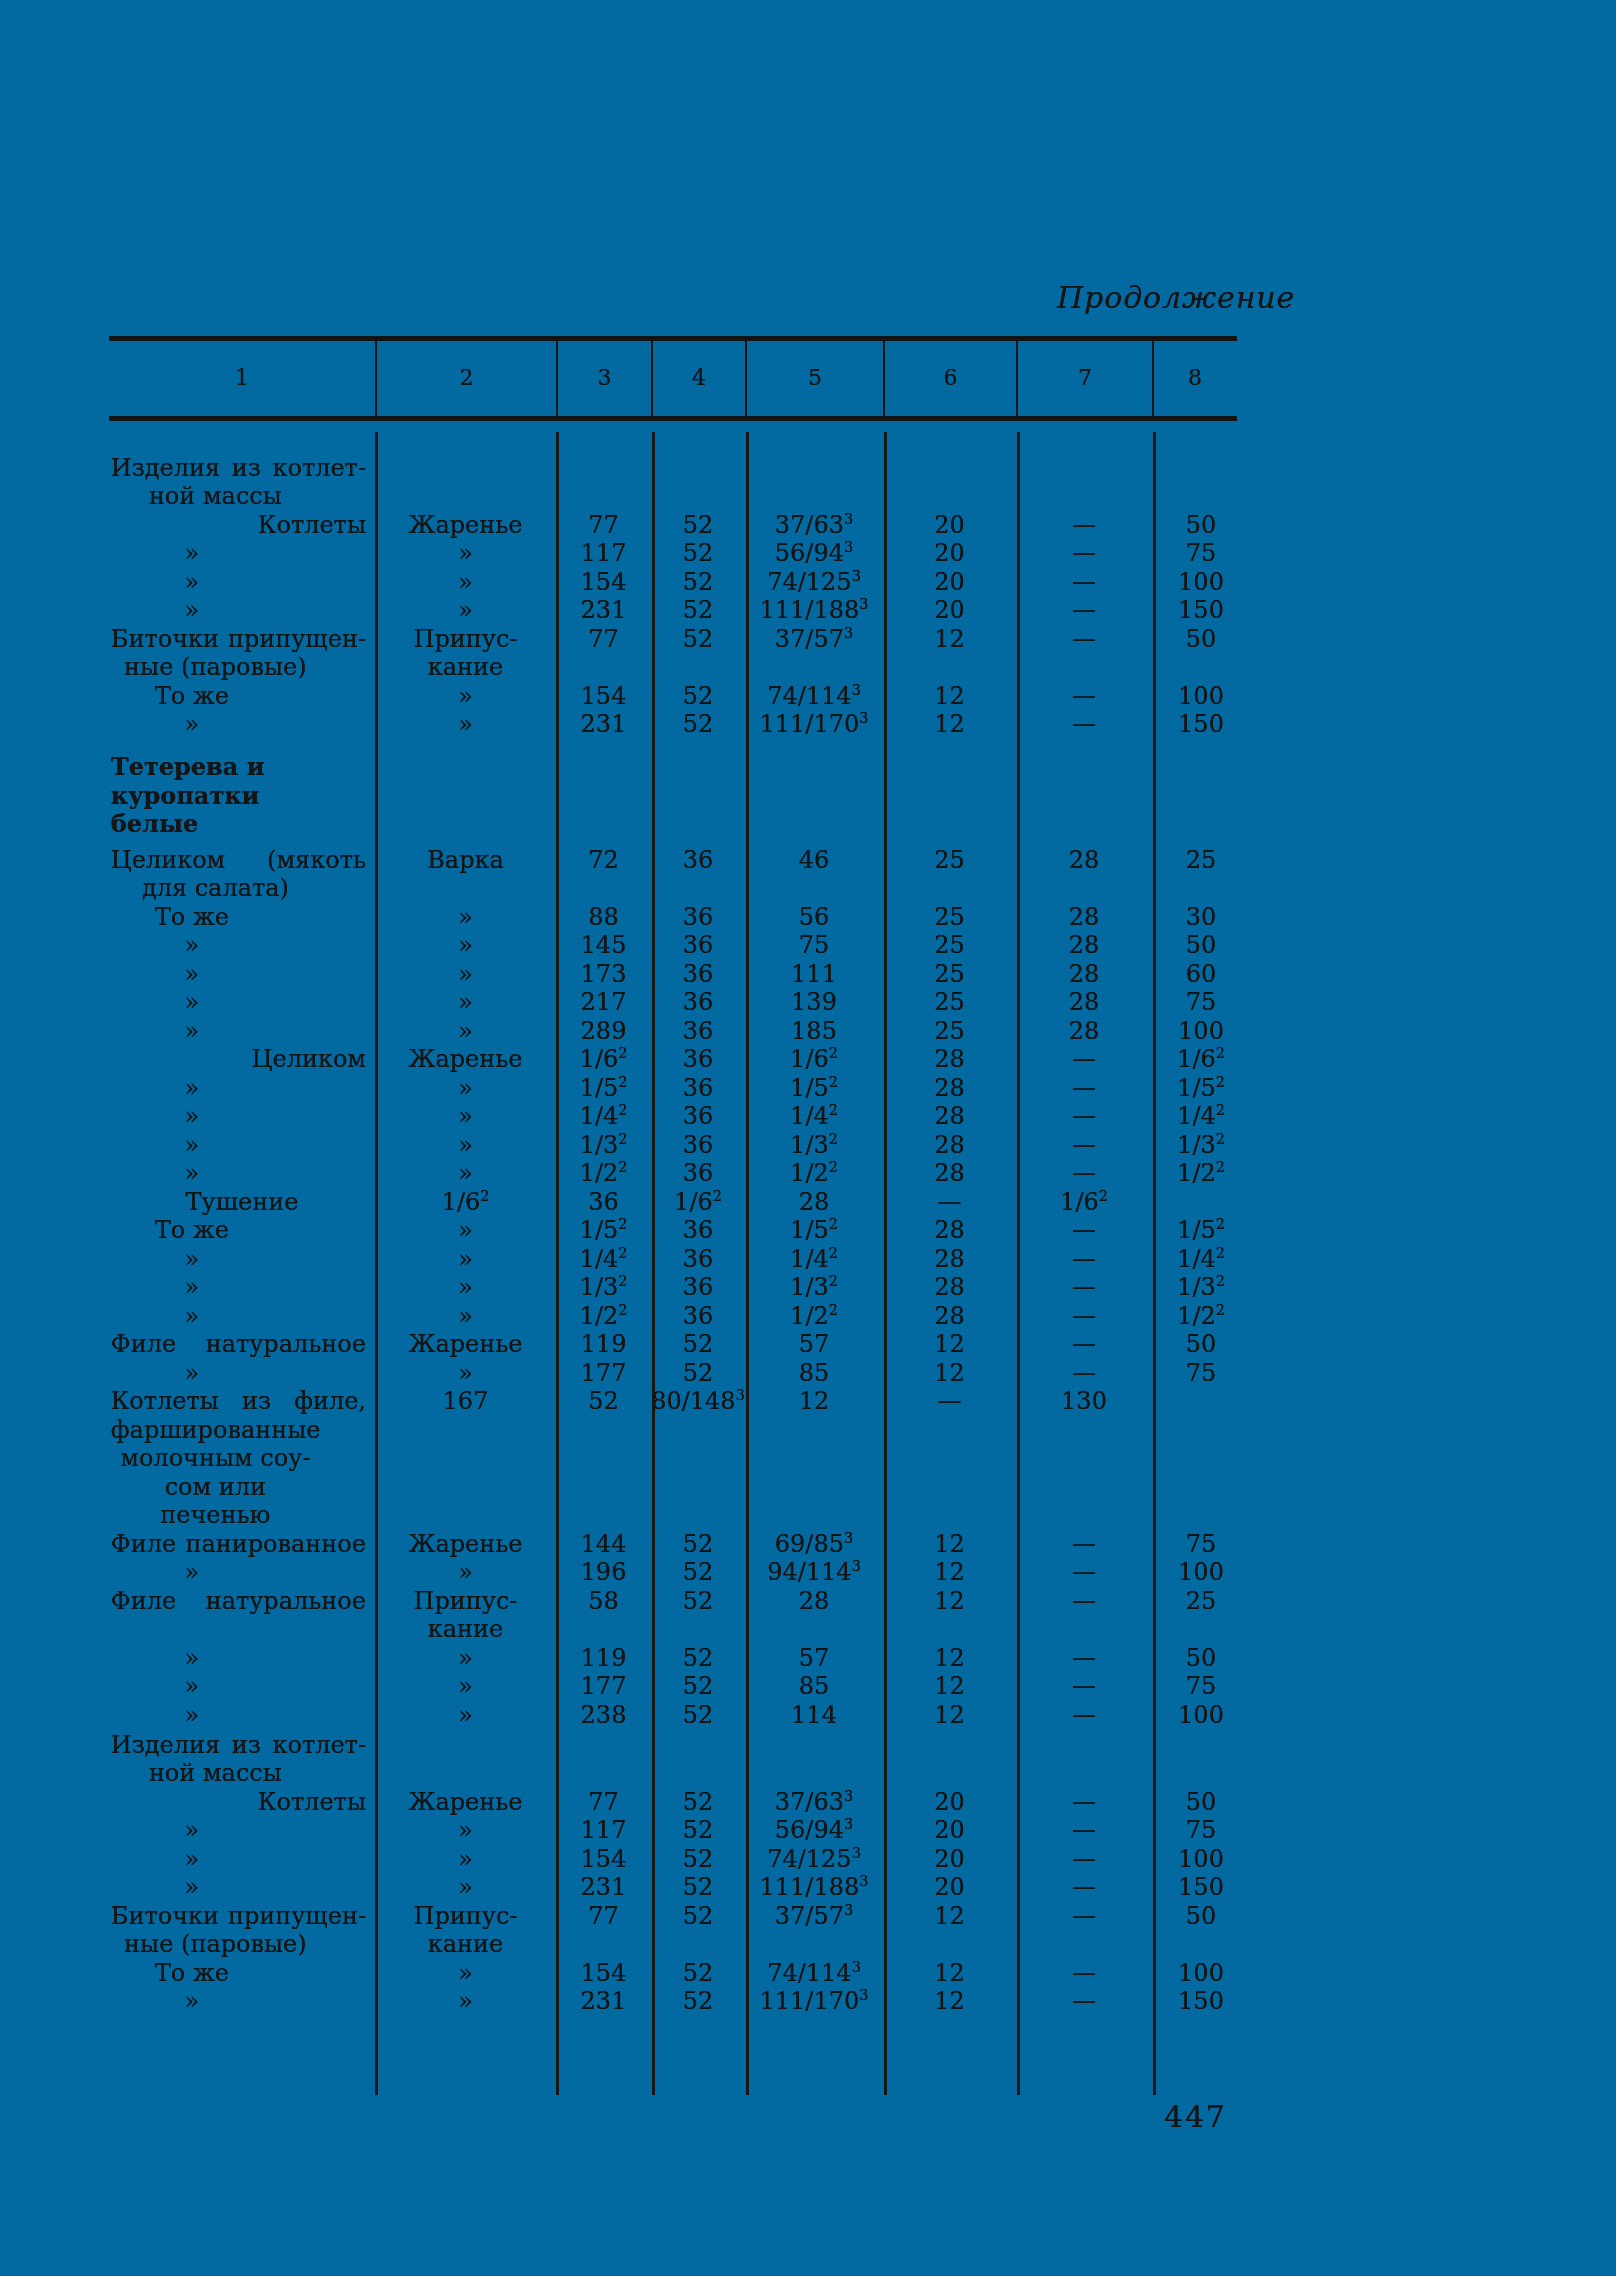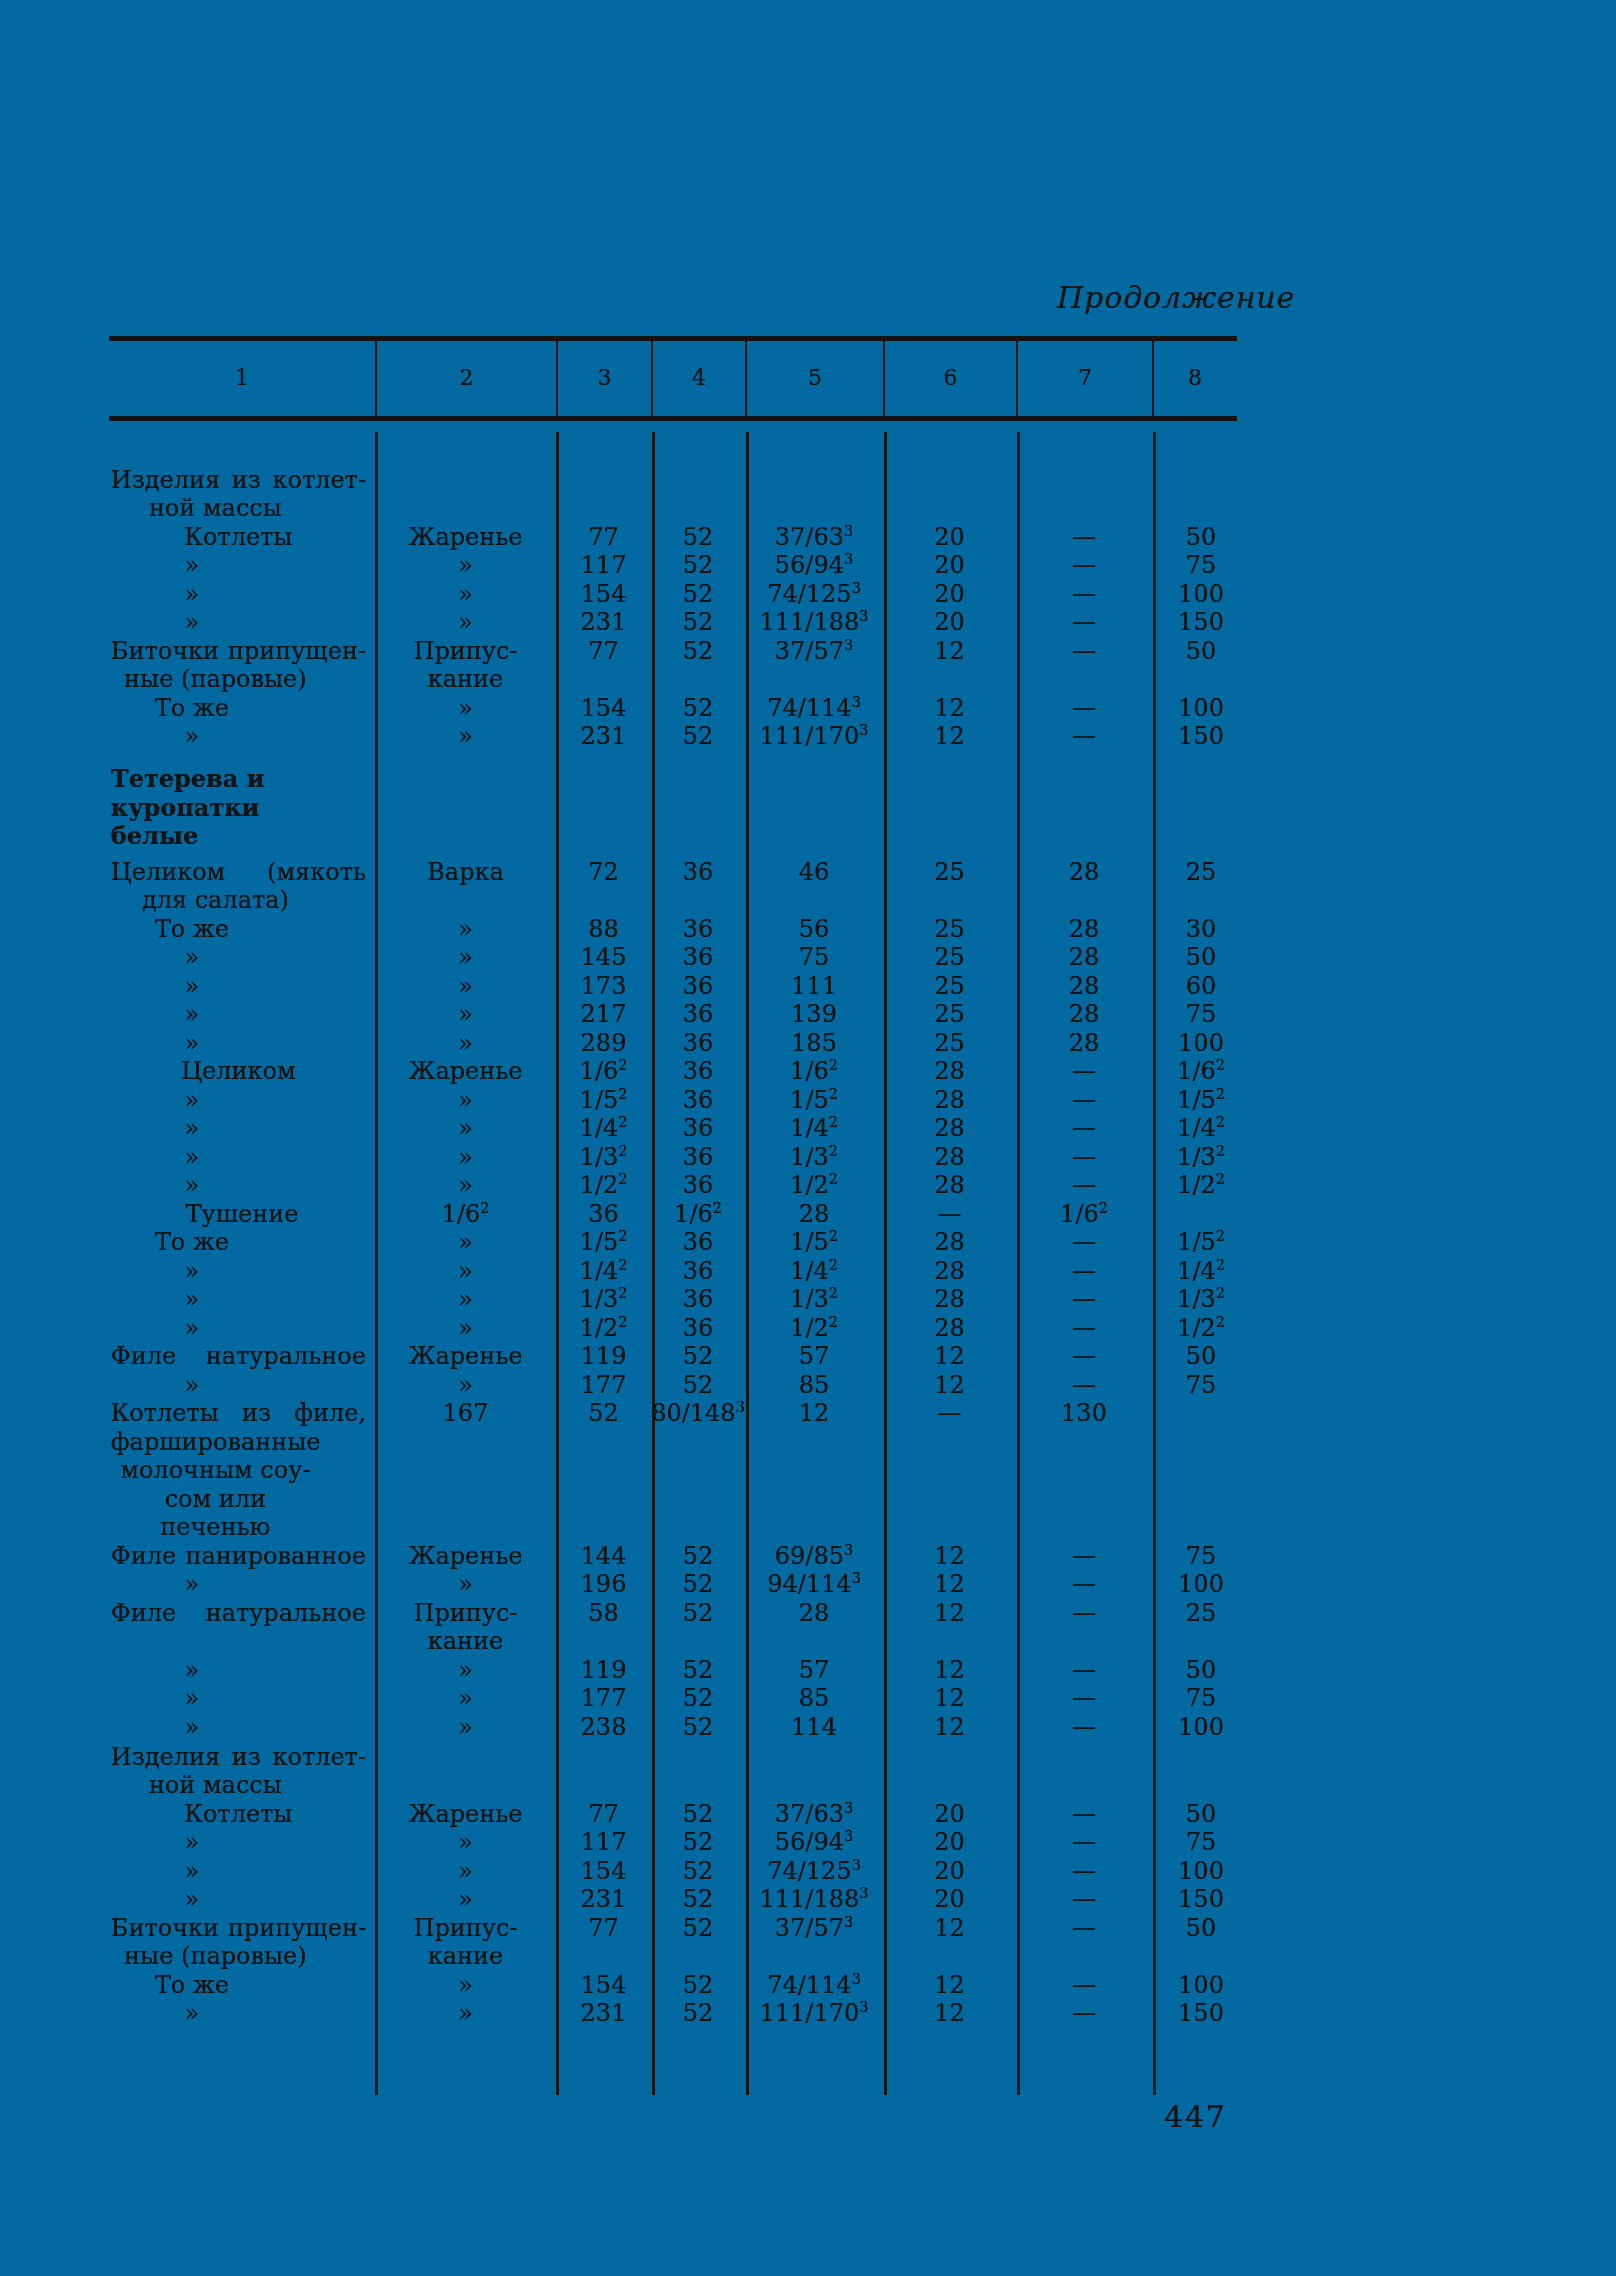--- a/index.html
+++ b/index.html
@@ -22,29 +22,29 @@
   .rule-mid{top:416px;}
   .thead{
     position:absolute;left:109px;top:340px;width:1128px;height:76px;
     display:grid;grid-template-columns:266px 181px 95px 94px 138px 133px 136px 84px;
   }
   .hcell{text-align:center;font-size:22px;line-height:76px;box-sizing:border-box;}
   .hcell + .hcell{border-left:2.7px solid #131313;}
   .vrules{position:absolute;left:109px;top:421px;width:1142px;height:1674px;pointer-events:none;}
   .vline{position:absolute;top:10.7px;bottom:0;width:2.7px;background:#161616;}
   .tbody{
-    position:absolute;left:109px;top:409px;width:1142px;
+    position:absolute;left:109px;top:397px;width:1142px;
     padding-top:55px;font-size:24px;line-height:28.5px;
   }
   .trow{display:grid;grid-template-columns:266px 181px 95px 94px 138px 133px 136px 98px;min-height:28.5px;}
   .trow.lab{margin-top:1.8px;}
   .trow.boldlab{margin:14.3px 0 7.1px;}
   .cell{box-sizing:border-box;}
   .c1{padding:0 9px 0 1.8px;}
-  .c1 .first{text-align:center;}
+  .c1 .first{text-align:right;}
   .c1 .justify{text-align:justify;text-align-last:justify;}
   .c1 .cont{text-align:center;padding-right:46px;}
   .c1 .ditto{text-align:center;padding-right:93px;}
   .boldlab .hdl{font-weight:bold;text-align:left;padding-right:23px;}
   .mcell{text-align:center;}
   .vc{text-align:center;}
   sup{font-size:0.6em;line-height:0;}
   .pagenum{position:absolute;left:1164px;top:2099px;font-size:30px;letter-spacing:1.8px;}
 </style>
 </head>

